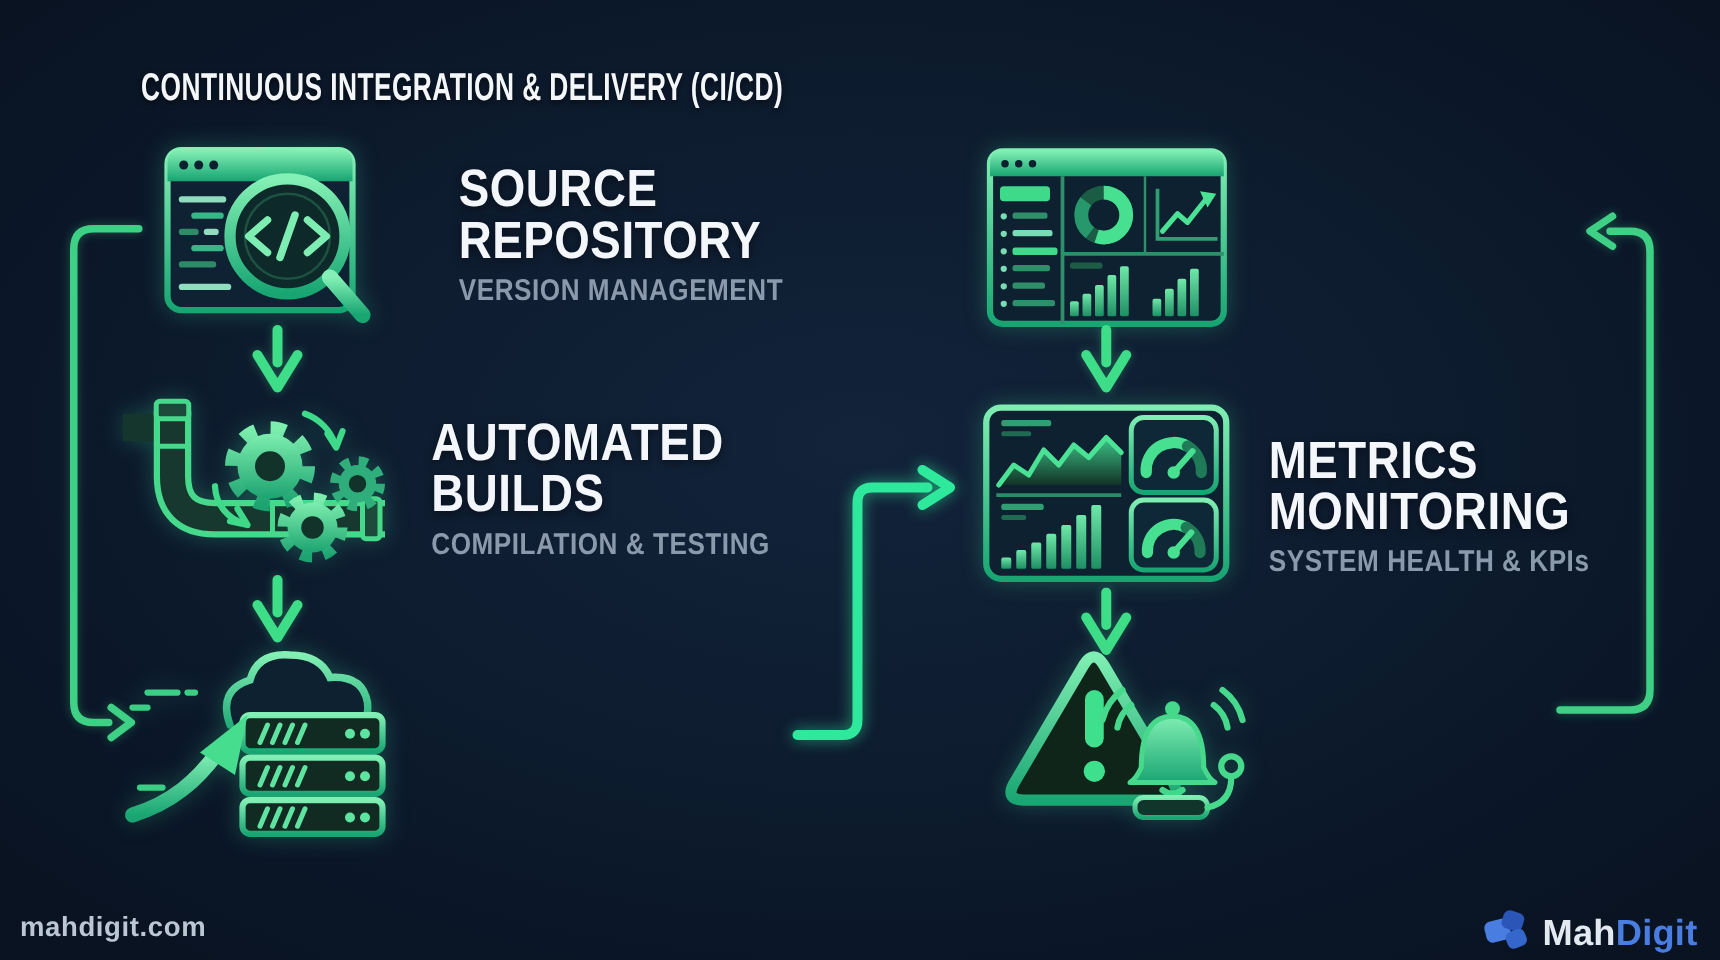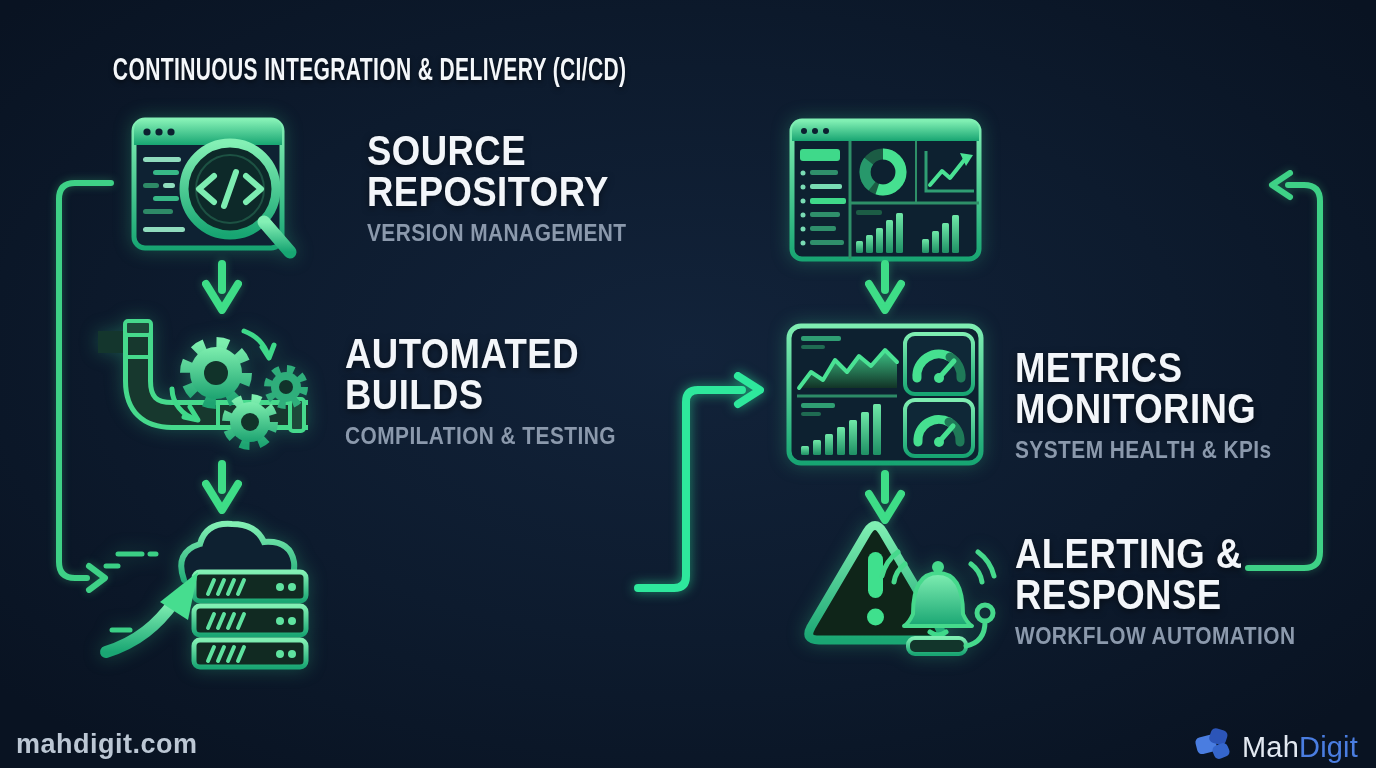--- a/index.html
+++ b/index.html
@@ -40,24 +40,24 @@
     color:#8b99ac; letter-spacing:.5px; white-space:nowrap;
     transform:scaleX(.87); transform-origin:left top;
   }
   
   .connector { position:absolute; pointer-events:none; }
   .connector.glow svg { filter:drop-shadow(0 0 6px rgba(46,232,156,.6)); }
   .connector.soft svg { filter:drop-shadow(0 0 4px rgba(62,209,134,.35)); }
   
   .site-url {
     position:absolute; left:16px; top:729px;
-    font-size:27px; font-weight:bold; color:#bcc7d4; letter-spacing:.5px;
+    font-size:22px; font-weight:bold; color:#bcc7d4; letter-spacing:.5px;
   }
   .brand { position:absolute; right:18px; top:727px; display:flex; align-items:center; gap:8px; }
-  .brand-text { font-size:29px; font-weight:normal; letter-spacing:.2px; }
+  .brand-text { font-size:29px; font-weight:bold; letter-spacing:.2px; }
   .brand-prefix { color:#e3e9f1; }
   .brand-suffix { color:#4a7de0; }
 </style>
 </head>
 <body>
 
 <div class="canvas">
 
   <div class="col-header hdr-left">
     <span class="hdr-text">CONTINUOUS INTEGRATION &amp; DELIVERY (CI/CD)</span>
@@ -348,25 +348,20 @@
       <g fill="none" stroke="#46d98c" stroke-width="5" stroke-linecap="round">
         <path d="M117,54 A28,28 0 0 0 106,72"></path>
         <path d="M110,42 A42,42 0 0 0 94,66"></path>
         <path d="M183,54 A28,28 0 0 1 194,72"></path>
         <path d="M190,42 A42,42 0 0 1 206,66"></path>
         <path d="M178,136 Q197,132 197,112"></path>
       </g>
       <circle cx="197" cy="103" r="8" fill="none" stroke="#46d98c" stroke-width="5"></circle>
     </svg>
   </div>
-  <div class="text-block" style="left:1015px; top:533px;">
-    <span class="title-line">ALERTING &amp;</span>
-    <span class="title-line">RESPONSE</span>
-    <span class="subtitle">WORKFLOW AUTOMATION</span>
-  </div>
 
   <div class="connector soft" style="left:1238px; top:168px;">
     <svg width="98" height="416" viewBox="0 0 98 416">
       <path d="M10,400 H66 Q82,400 82,384 V33 Q82,17 66,17 H50" fill="none" stroke="#3ed186" stroke-width="6" stroke-linecap="round"></path>
       <path d="M52,5 L34,17 L52,29" fill="none" stroke="#3ed186" stroke-width="6" stroke-linecap="round" stroke-linejoin="round"></path>
     </svg>
   </div>
 
   <div class="site-url">mahdigit.com</div>
   <div class="brand">

